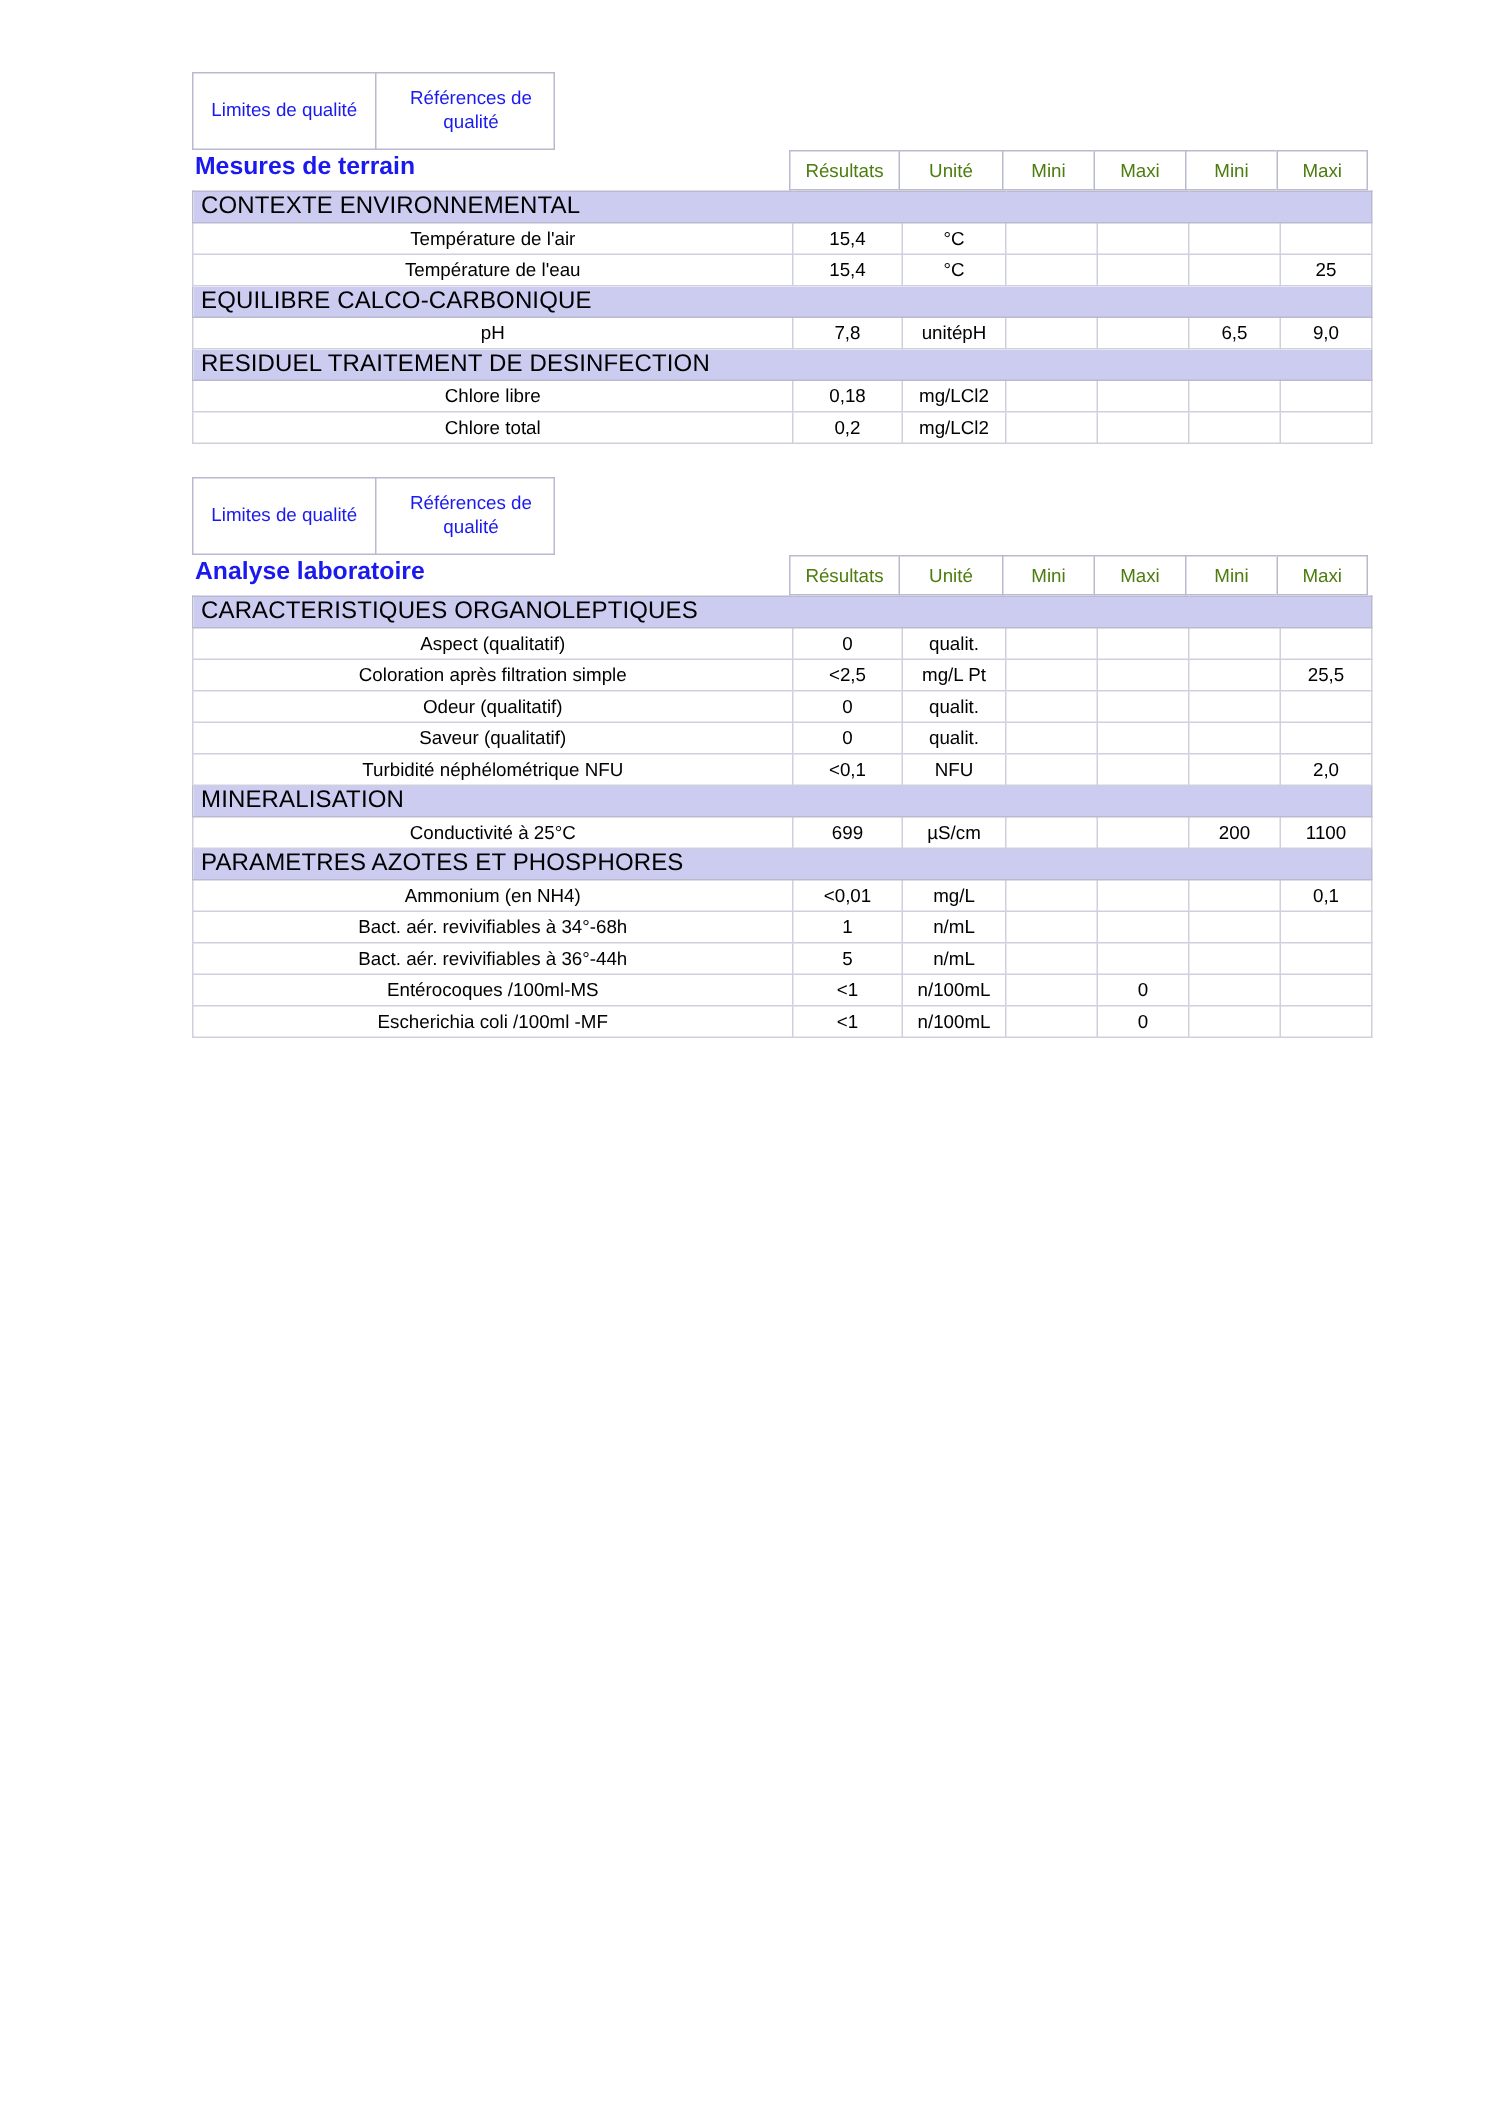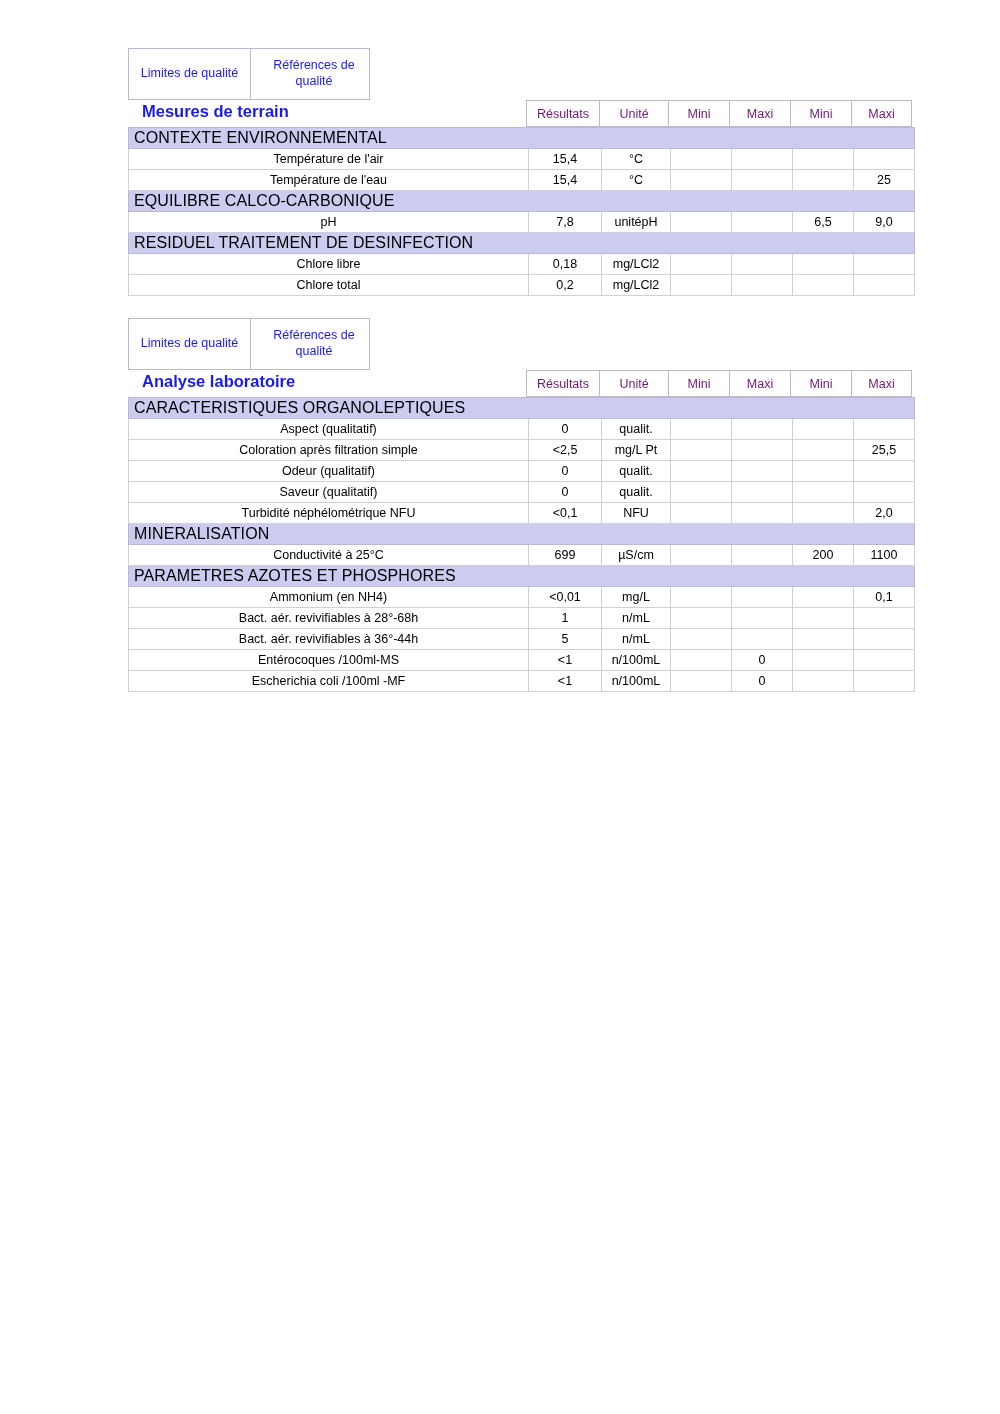--- a/index.html
+++ b/index.html
@@ -68,41 +68,41 @@
   .g-limites { width: 122px; }
   .g-refs    { width: 120px; }
 
   
   .title-row {
     position: relative;
     height: 27px;
   }
   .block-title {
     position: absolute;
-    left: 14px;
+    left: 2px;
     top: 2px;
     font-size: 16.5px;
     font-weight: bold;
     color: #1a1aee;
     white-space: nowrap;
     text-align: center;
   }
   .colhead {
     position: absolute;
     top: 0;
     right: 0;
     height: 27px;
     display: flex;
   }
   .colhead .ch {
     display: flex;
     align-items: center;
     justify-content: center;
     font-size: 12.5px;
-    color: #701a75;
+    color: #4d7c0f;
     border: 1px solid #b9b9cf;
     border-right: none;
     background: #ffffff;
   }
   .colhead .ch:last-child { border-right: 1px solid #b9b9cf; }
 
   
   .w-res  { width: 73px; }
   .w-uni  { width: 69px; }
   .w-mn   { width: 61px; }
@@ -337,21 +337,21 @@
           <tr class="row">
             <td class="param">Ammonium (en NH4)</td>
             <td class="num">&lt;0,01</td>
             <td class="num">mg/L</td>
             <td class="num"></td>
             <td class="num"></td>
             <td class="num"></td>
             <td class="num">0,1</td>
           </tr>
           <tr class="row">
-            <td class="param">Bact. aér. revivifiables à 28°-68h</td>
+            <td class="param">Bact. aér. revivifiables à 34°-68h</td>
             <td class="num">1</td>
             <td class="num">n/mL</td>
             <td class="num"></td>
             <td class="num"></td>
             <td class="num"></td>
             <td class="num"></td>
           </tr>
           <tr class="row">
             <td class="param">Bact. aér. revivifiables à 36°-44h</td>
             <td class="num">5</td>

